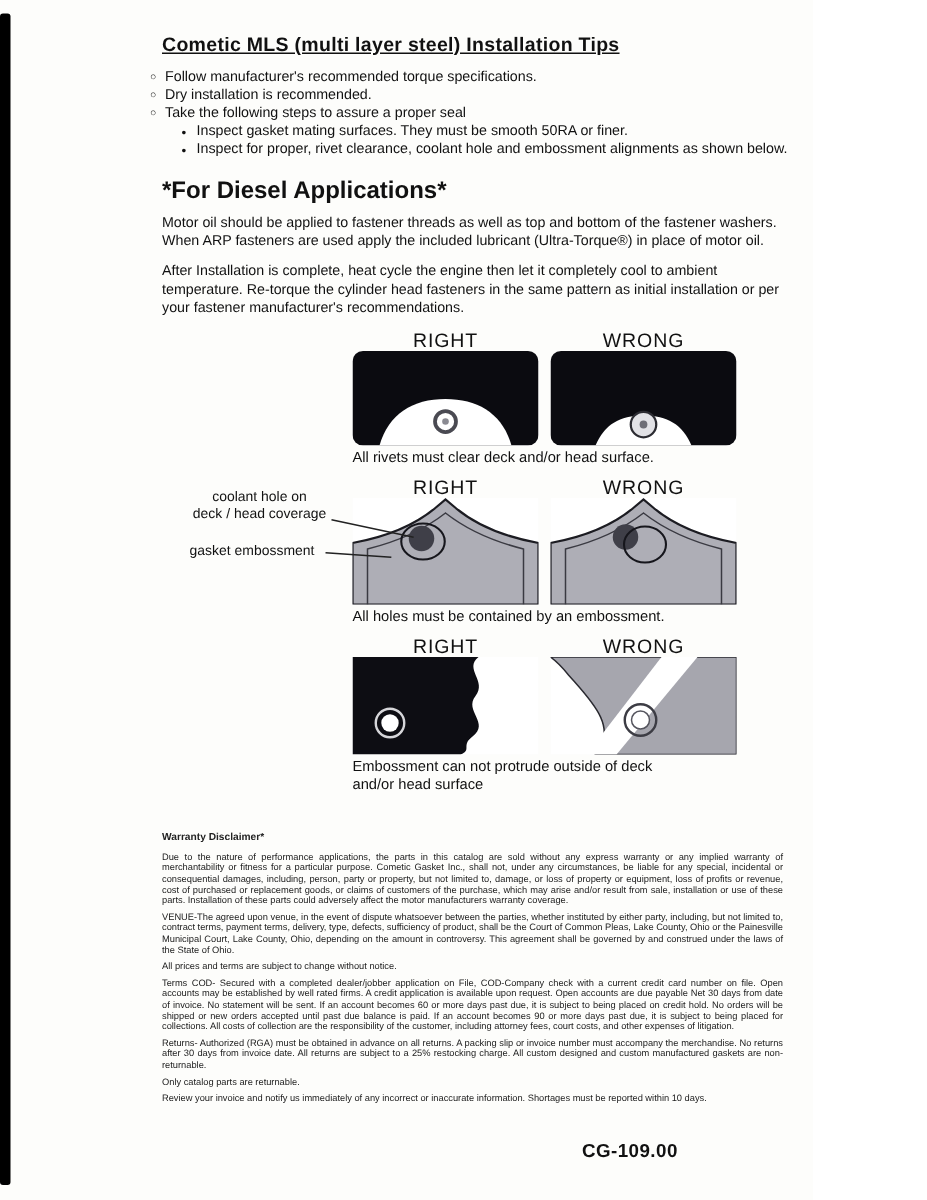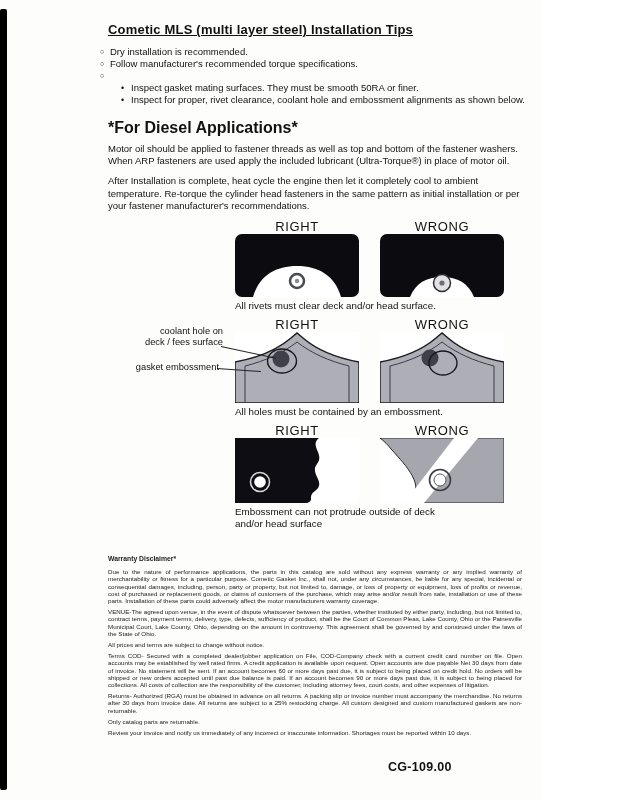--- a/index.html
+++ b/index.html
@@ -18,28 +18,28 @@
   .mk2 { font-size:9px; line-height:12px; }
   .lvl1 { margin-left:-8px; }
   .lvl2 { margin-left:13px; }
 
   .diesel { margin-top:13px; width:420px; }
   .diesel h2 { font-size:16px; font-weight:bold; margin-bottom:6px; }
   .diesel p { font-size:9.5px; line-height:12.2px; margin-bottom:8px; }
   .diesel .note { margin-bottom:0; }
 
   .figures { margin-left:127px; width:258px; margin-top:8px; }
-  .fig-row { position:relative; display:flex; gap:21px; }
+  .fig-row { position:relative; display:flex; gap:8px; }
   .fig-col { width:124px; }
   .fig-head { text-align:center; font-size:13px; line-height:13px; margin-bottom:1px; letter-spacing:.6px; }
   .fig-col svg { display:block; width:124px; }
   .fig-caption { font-size:9.8px; margin-top:3px; margin-bottom:7px; }
   .cap3 { width:225px; line-height:11.5px; margin-bottom:0; }
 
-  .callout { position:absolute; font-size:9.3px; line-height:10.5px; text-align:right; }
+  .callout { position:absolute; font-size:9.3px; line-height:10.5px; text-align:center; }
   .callout1 { left:-112px; top:8px; width:100px; }
   .callout2 { left:-118px; top:44px; width:102px; }
   .cline { position:absolute; height:1px; background:#222; transform-origin:left center; pointer-events:none; }
   .cline1 { left:-14px; top:28px; width:56px; transform:rotate(12deg); }
   .cline2 { left:-18px; top:50px; width:44px; transform:rotate(4deg); }
 
   .warranty { margin-top:26px; width:414px; font-size:6.2px; line-height:7.2px; color:#222; text-align:justify; }
   .warranty .w-head { font-weight:bold; font-size:6.8px; margin-bottom:6px; text-align:left; }
   .warranty p { margin-bottom:4px; }
 
@@ -50,28 +50,29 @@
 
 <div class="page">
   <div class="scan-edge"></div>
 
   <div class="content">
     <h1 class="title">Cometic MLS (multi layer steel) Installation Tips</h1>
 
     <div class="tips">
       <div class="tip lvl1">
         <span class="mk mk1">○</span>
+        <span>Follow manufacturer's recommended torque specifications.</span>
+      </div>
+      <div class="tip lvl1">
+        <span class="mk mk1">○</span>
         <span>Dry installation is recommended.</span>
       </div>
       <div class="tip lvl1">
         <span class="mk mk1">○</span>
-        <span>Follow manufacturer's recommended torque specifications.</span>
-      </div>
-      <div class="tip lvl1">
-        <span class="mk mk1">○</span>
+        <span>Take the following steps to assure a proper seal</span>
       </div>
       <div class="tip lvl2">
         <span class="mk mk2">•</span>
         <span>Inspect gasket mating surfaces.  They must be smooth 50RA or finer.</span>
       </div>
       <div class="tip lvl2">
         <span class="mk mk2">•</span>
         <span>Inspect for proper, rivet clearance, coolant hole and embossment alignments as shown below.</span>
       </div>
     </div>
@@ -102,21 +103,21 @@
             <circle cx="62" cy="49" r="8.5" fill="#e2e2e6" stroke="#2c2c32" stroke-width="1.5"></circle>
             <circle cx="62" cy="49" r="2.6" fill="#6e6e76"></circle>
           </svg>
         </div>
       </div>
       <div class="fig-caption">All rivets must clear deck and/or head surface.</div>
 
       <div class="fig-row">
         <div class="callout callout1">
           <div>coolant hole on</div>
-          <div>deck / fees surface</div>
+          <div>deck / head coverage</div>
         </div>
         <div class="callout callout2">gasket embossment</div>
         <div class="cline cline1"></div>
         <div class="cline cline2"></div>
 
         <div class="fig-col">
           <div class="fig-head">RIGHT</div>
           <svg viewBox="0 0 124 71">
             <rect width="124" height="71" fill="#ffffff"></rect>
             <path d="M0,71 L0,30 C22,26 42,18 56,6 L62,1 L68,6 C82,18 102,26 124,30 L124,71 Z" fill="#aeaeb6" stroke="#1c1c22" stroke-width="1.5"></path>

